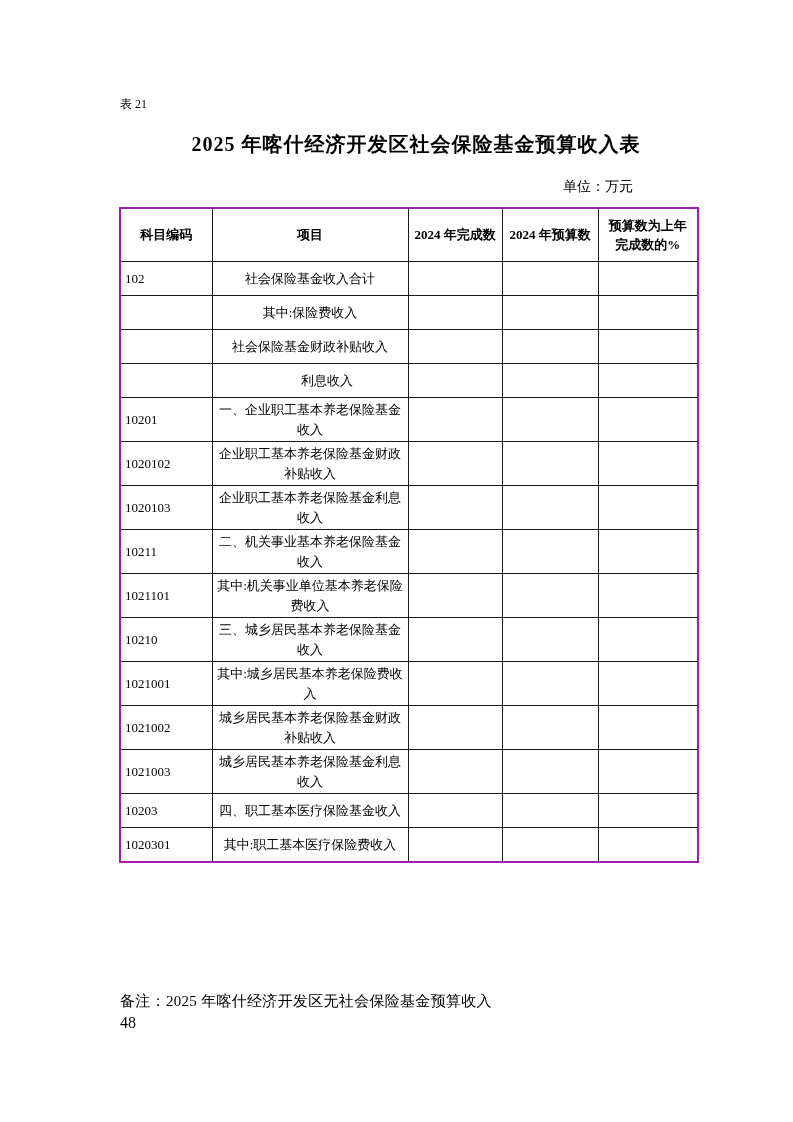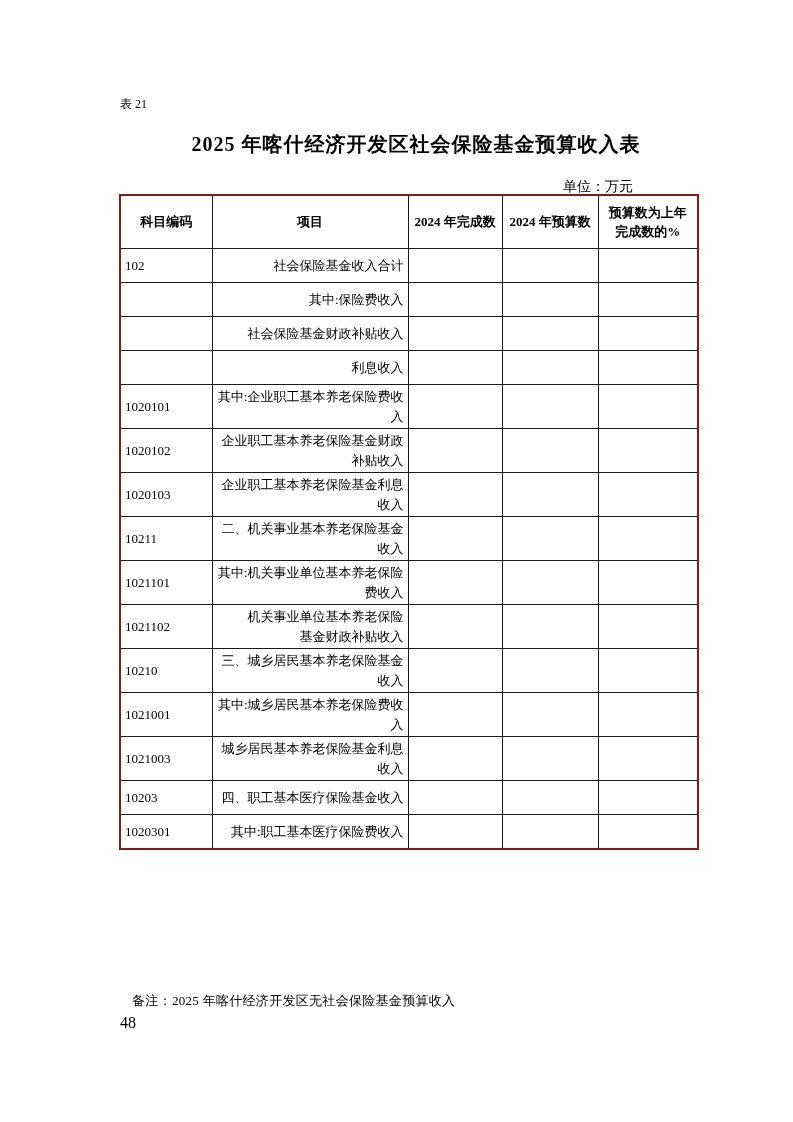--- a/index.html
+++ b/index.html
@@ -12,45 +12,45 @@
     position:absolute; left:120px; top:96px; font-size:12px;
   }
   .doc-title {
     position:absolute; left:118px; top:131px; width:596px;
     text-align:center; font-size:20px; font-weight:bold; letter-spacing:1px;
   }
   .unit-label {
     position:absolute; left:563px; top:178px; font-size:14px;
   }
   table.budget {
-    position:absolute; left:119px; top:194px; width:578px;
+    position:absolute; left:119px; top:207px; width:578px;
     border-collapse:collapse; table-layout:fixed;
-    border:2px solid #7f1d1d;
+    border:2px solid #a21caf;
     padding-left:48px;
   }
   table.budget th, table.budget td {
     border:1px solid #1a1a1a;
     font-size:13px;
     vertical-align:middle;
     overflow:hidden;
   }
   table.budget th {
     font-weight:bold; text-align:center;
     height:48px; padding:2px 4px; line-height:1.5;
   }
   table.budget td {
     height:29px; padding:2px 4px; line-height:1.5;
   }
   td.code-cell  { }
-  td.item-cell  { text-align:right; word-break:break-all; }
+  td.item-cell  { text-align:center; word-break:break-all; }
   td.value-cell { text-align:right; }
   .indent-1 { text-indent:25px; }
   .indent-2 { text-indent:34px; }
   .note {
-    position:absolute; left:132px; top:992px; font-size:13px; letter-spacing:0.3px;text-align:right;
+    position:absolute; left:120px; top:992px; font-size:15px; letter-spacing:0.3px;text-align:right;
   }
   .page-number {
     position:absolute; left:120px; top:1014px; font-size:16px;text-align:center;
   }
 </style>
 </head>
 <body>
 
 <div class="table-label">表 21</div>
 
@@ -98,22 +98,22 @@
     <td class="value-cell"></td>
   </tr>
       <tr>
     <td class="code-cell"></td>
     <td class="item-cell indent-2">利息收入</td>
     <td class="value-cell"></td>
     <td class="value-cell"></td>
     <td class="value-cell"></td>
   </tr>
       <tr>
-    <td class="code-cell">1020101</td>
-    <td class="item-cell indent-0">其中:企业职工基本养老保险费收入</td>
+    <td class="code-cell">10201</td>
+    <td class="item-cell indent-0">一、企业职工基本养老保险基金收入</td>
     <td class="value-cell"></td>
     <td class="value-cell"></td>
     <td class="value-cell"></td>
   </tr>
       <tr>
     <td class="code-cell">1020102</td>
     <td class="item-cell indent-0">企业职工基本养老保险基金财政补贴收入</td>
     <td class="value-cell"></td>
     <td class="value-cell"></td>
     <td class="value-cell"></td>
@@ -133,36 +133,36 @@
     <td class="value-cell"></td>
   </tr>
       <tr>
     <td class="code-cell">1021101</td>
     <td class="item-cell indent-0">其中:机关事业单位基本养老保险费收入</td>
     <td class="value-cell"></td>
     <td class="value-cell"></td>
     <td class="value-cell"></td>
   </tr>
       <tr>
-    <td class="code-cell">1021102</td>
-    <td class="item-cell indent-1">机关事业单位基本养老保险基金财政补贴收入</td>
-    <td class="value-cell"></td>
-    <td class="value-cell"></td>
-    <td class="value-cell"></td>
-  </tr>
-      <tr>
     <td class="code-cell">10210</td>
     <td class="item-cell indent-0">三、城乡居民基本养老保险基金收入</td>
     <td class="value-cell"></td>
     <td class="value-cell"></td>
     <td class="value-cell"></td>
   </tr>
       <tr>
     <td class="code-cell">1021001</td>
     <td class="item-cell indent-0">其中:城乡居民基本养老保险费收入</td>
+    <td class="value-cell"></td>
+    <td class="value-cell"></td>
+    <td class="value-cell"></td>
+  </tr>
+      <tr>
+    <td class="code-cell">1021002</td>
+    <td class="item-cell indent-0">城乡居民基本养老保险基金财政补贴收入</td>
     <td class="value-cell"></td>
     <td class="value-cell"></td>
     <td class="value-cell"></td>
   </tr>
       <tr>
     <td class="code-cell">1021003</td>
     <td class="item-cell indent-0">城乡居民基本养老保险基金利息收入</td>
     <td class="value-cell"></td>
     <td class="value-cell"></td>
     <td class="value-cell"></td>

